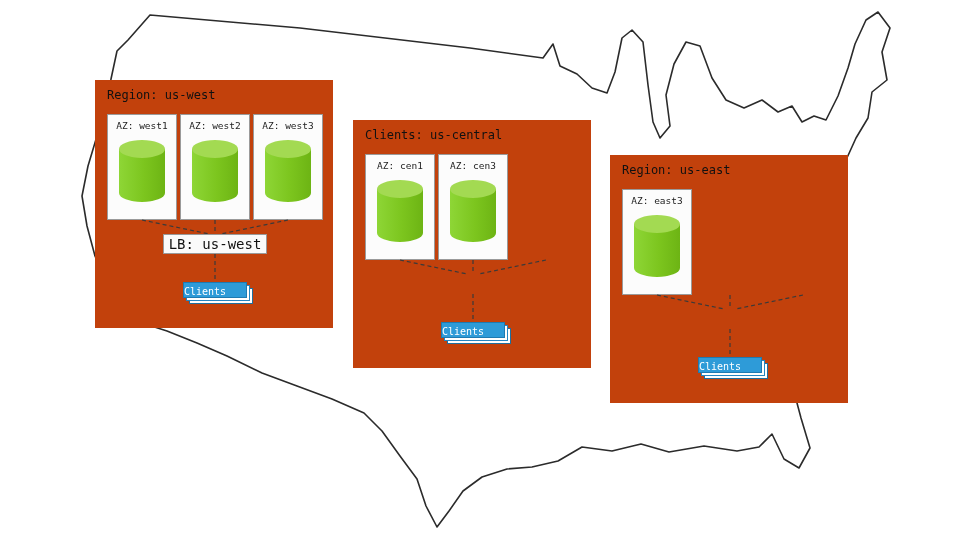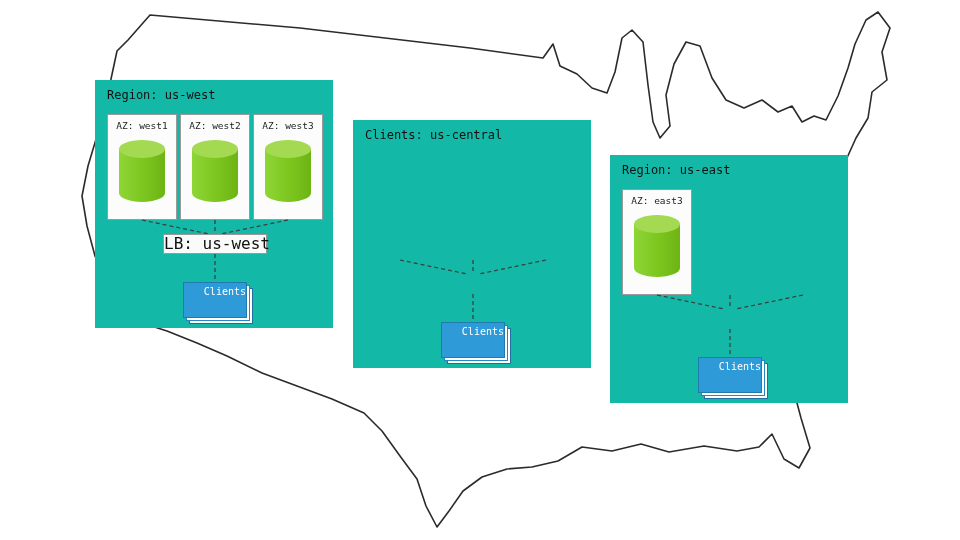--- a/index.html
+++ b/index.html
@@ -7,21 +7,21 @@
     width:960px;height:540px;position:relative;overflow:hidden;
     background:#ffffff;
     font-family:"DejaVu Sans Mono","Liberation Mono",monospace;
   }
   
   .map-layer{position:absolute;left:0;top:0;width:960px;height:540px;z-index:0;}
 
   
   .region{
     position:absolute;width:238px;height:248px;
-    background:#14b8a6;z-index:2;
+    background:#c2410c;z-index:2;
   }
   .region-west{left:95px;top:80px;}
   .region-central{left:353px;top:120px;}
   .region-east{left:610px;top:155px;}
 
   .region-title{
     position:absolute;left:12px;top:8px;
     font-size:12px;color:#111;white-space:nowrap;
   }
 
@@ -49,29 +49,29 @@
   }
 
   
   .connectors{position:absolute;left:0;top:0;width:238px;height:248px;pointer-events:none;}
   .connectors line{stroke:#3a3a3a;stroke-width:1.2;stroke-dasharray:4 3;}
 
   
   .lb-box{
     position:absolute;left:68px;top:154px;width:104px;height:20px;
     box-sizing:border-box;background:#fafafa;border:1px solid #999;
-    font-size:16px;line-height:18px;color:#111;
+    font-size:14px;line-height:18px;text-align:center;color:#111;
     white-space:nowrap;
   }
 
   
   .clients-box{
-    position:absolute;left:88px;top:202px;width:64px;height:36px;
+    position:absolute;left:88px;top:202px;width:64px;height:16px;
     box-sizing:border-box;background:#2e9bd8;border:1px solid #1f7ab0;
-    font-size:10px;line-height:18px;text-align:right;color:#ffffff;
+    font-size:10px;line-height:18px;text-align:left;color:#ffffff;
     box-shadow:3px 3px 0 -1px #ffffff,3px 3px 0 0 #2486c2,
                6px 6px 0 -1px #ffffff,6px 6px 0 0 #1f6f9f;
     white-space:nowrap;
   }
 </style>
 </head>
 <body>
 
 <svg class="map-layer" viewBox="0 0 960 540">
   <path d="M 150 15 L 300 28 L 470 48 L 543 58 L 553 44 L 560 66 L 577 74 L 592 88 L 607 93
@@ -118,20 +118,34 @@
     <line x1="193" y1="140" x2="126" y2="154"></line>
     <line x1="120" y1="174" x2="120" y2="202"></line>
   </svg>
   <div class="lb-box">LB: us-west</div>
   <div class="clients-box">Clients</div>
 </div>
 
 <div class="region region-central">
   <div class="region-title">Clients: us-central</div>
   <div class="az-row">
+    <div class="az-box">
+      <div class="az-label">AZ: cen1</div>
+      <div class="cylinder">
+          <div class="cyl-body"></div>
+          <div class="cyl-top"></div>
+        </div>
+    </div>
+    <div class="az-box">
+      <div class="az-label">AZ: cen3</div>
+      <div class="cylinder">
+          <div class="cyl-body"></div>
+          <div class="cyl-top"></div>
+        </div>
+    </div>
   </div>
   <svg class="connectors" viewBox="0 0 238 248">
     <line x1="47" y1="140" x2="114" y2="154"></line>
     <line x1="120" y1="140" x2="120" y2="154"></line>
     <line x1="193" y1="140" x2="126" y2="154"></line>
     <line x1="120" y1="174" x2="120" y2="202"></line>
   </svg>
   <div class="clients-box">Clients</div>
 </div>
 

